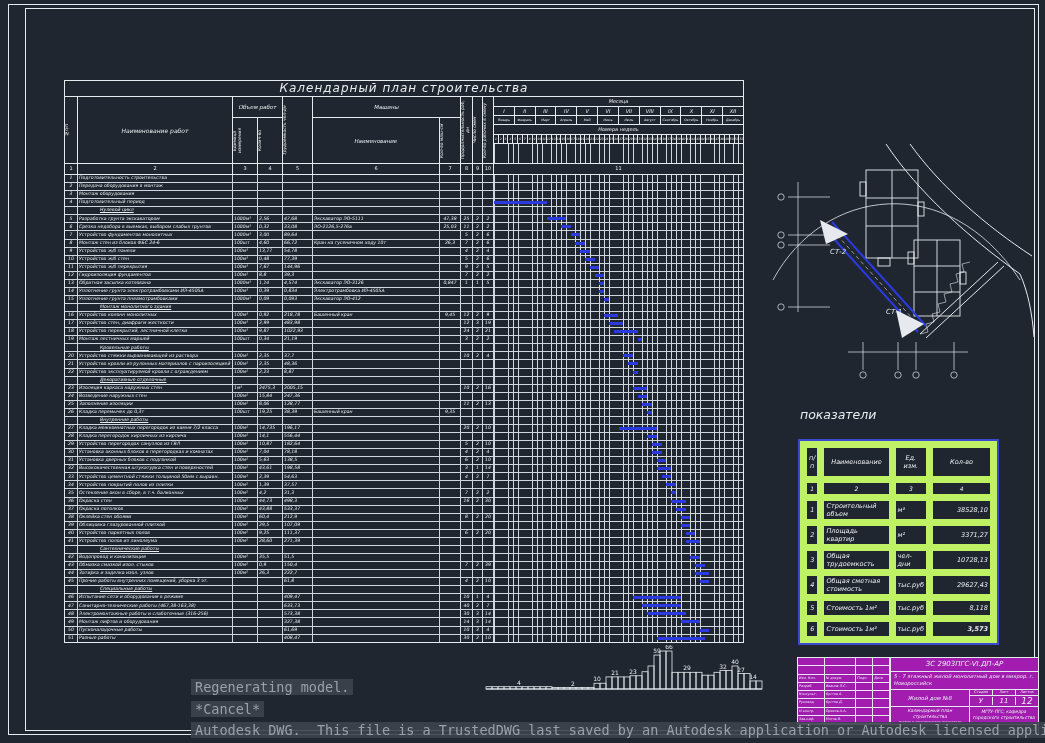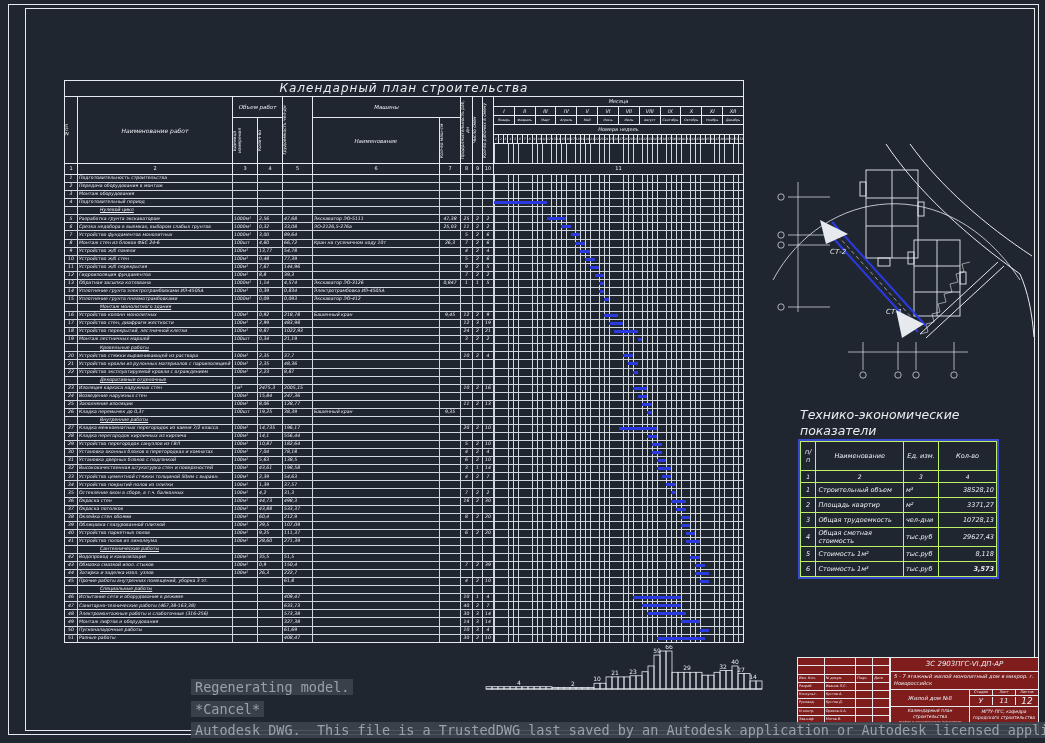--- a/index.html
+++ b/index.html
@@ -43,25 +43,25 @@
   .mroman{font-size:5px;text-align:center;border-bottom:1px solid #e6eaef;height:8px;line-height:8px;}
   .mname{font-size:3.2px;text-align:center;line-height:8px;font-style:italic;overflow:hidden;}
   #mz-weeks{display:flex;height:8px;border-bottom:1px solid #e6eaef;}
   .wcell{flex:1;border-right:1px solid #e6eaef;font-size:3px;text-align:center;line-height:8px;overflow:hidden;}
   .wcell:last-child{border-right:none;}
   #mz-fill{flex:1;}
   
   #tep-title{left:800px;top:407px;width:200px;font-size:12.5px;font-style:italic;line-height:1.25;}
   #tep{left:799px;top:440px;width:197px;border:1px solid #3a49d4;box-shadow:0 0 0 1px #3a49d4;}
   #tep table{border-collapse:collapse;width:100%;}
-  #tep td{border:1px solid #bef264;color:#eef1f5;font-style:italic;font-size:6.5px;padding:1px 2px;height:12px;}
+  #tep td{border:7px solid #bef264;color:#eef1f5;font-style:italic;font-size:6.5px;padding:1px 2px;height:12px;}
   #tep .th{font-size:6.5px;text-align:center;height:26px;}
   #tep .cnum{text-align:center;font-size:6px;height:9px;}
   
-  #tb{left:797px;top:657px;width:240px;height:66px;border:1.5px solid #e6eaef;display:flex;background:#7f1d1d;}
+  #tb{left:797px;top:657px;width:240px;height:66px;border:1.5px solid #e6eaef;display:flex;background:#a21caf;}
   #tb-left{width:92px;display:flex;flex-direction:column;border-right:1px solid #e6eaef;}
   .sigrow{flex:1;display:flex;font-size:3.4px;font-style:italic;}
   .sigrow>div{border-right:1px solid #e6eaef;border-bottom:1px solid #e6eaef;overflow:hidden;white-space:nowrap;line-height:1.9;padding-left:1px;}
   #tb-right{flex:1;display:flex;flex-direction:column;}
   #tb-code{height:13px;border-bottom:1px solid #e6eaef;text-align:center;font-size:7px;font-style:italic;line-height:13px;}
   #tb-obj{height:19px;border-bottom:1px solid #e6eaef;font-size:5.2px;font-style:italic;padding:1px 3px;line-height:1.35;}
   #tb-mid{height:16px;border-bottom:1px solid #e6eaef;display:flex;}
   #tb-doc{width:78px;border-right:1px solid #e6eaef;font-size:5.5px;font-style:italic;display:flex;align-items:center;justify-content:center;}
   #tb-slc{flex:1;display:flex;flex-direction:column;}
   #tb-slc-h{display:flex;height:7px;border-bottom:1px solid #e6eaef;font-size:3.6px;font-style:italic;}
@@ -1161,21 +1161,20 @@
       <line x1="64" y1="80" x2="158" y2="184" stroke="#2b3ae0" stroke-width="2"></line>
       <line x1="60" y1="83" x2="154" y2="187" stroke="#e6eaef" stroke-width=".6" stroke-dasharray="4 3"></line>
       <polygon points="52,78 80,92 58,102" fill="#e6eaef"></polygon>
       <polygon points="128,168 156,182 134,196" fill="#e6eaef"></polygon>
       <text x="62" y="112" fill="#e6eaef" font-size="7" font-style="italic" id="ct2">СТ-2</text>
       <text x="118" y="172" fill="#e6eaef" font-size="7" font-style="italic" id="ct1">СТ-1</text>
     </g>
   </svg>
 
   <div id="tep-title" class="abs">
-    <div>Технико-экономические</div>
     <div>показатели</div>
   </div>
   <div id="tep" class="abs">
     <table>
         <tbody id="tep-body">
           <tr>
             <td class="th" style="width: 9%;">п/п</td>
             <td class="th" style="width: 54%;">Наименование</td>
             <td class="th" style="width: 19%;">Ед. изм.</td>
             <td class="th" style="width: 18%;">Кол-во</td>

